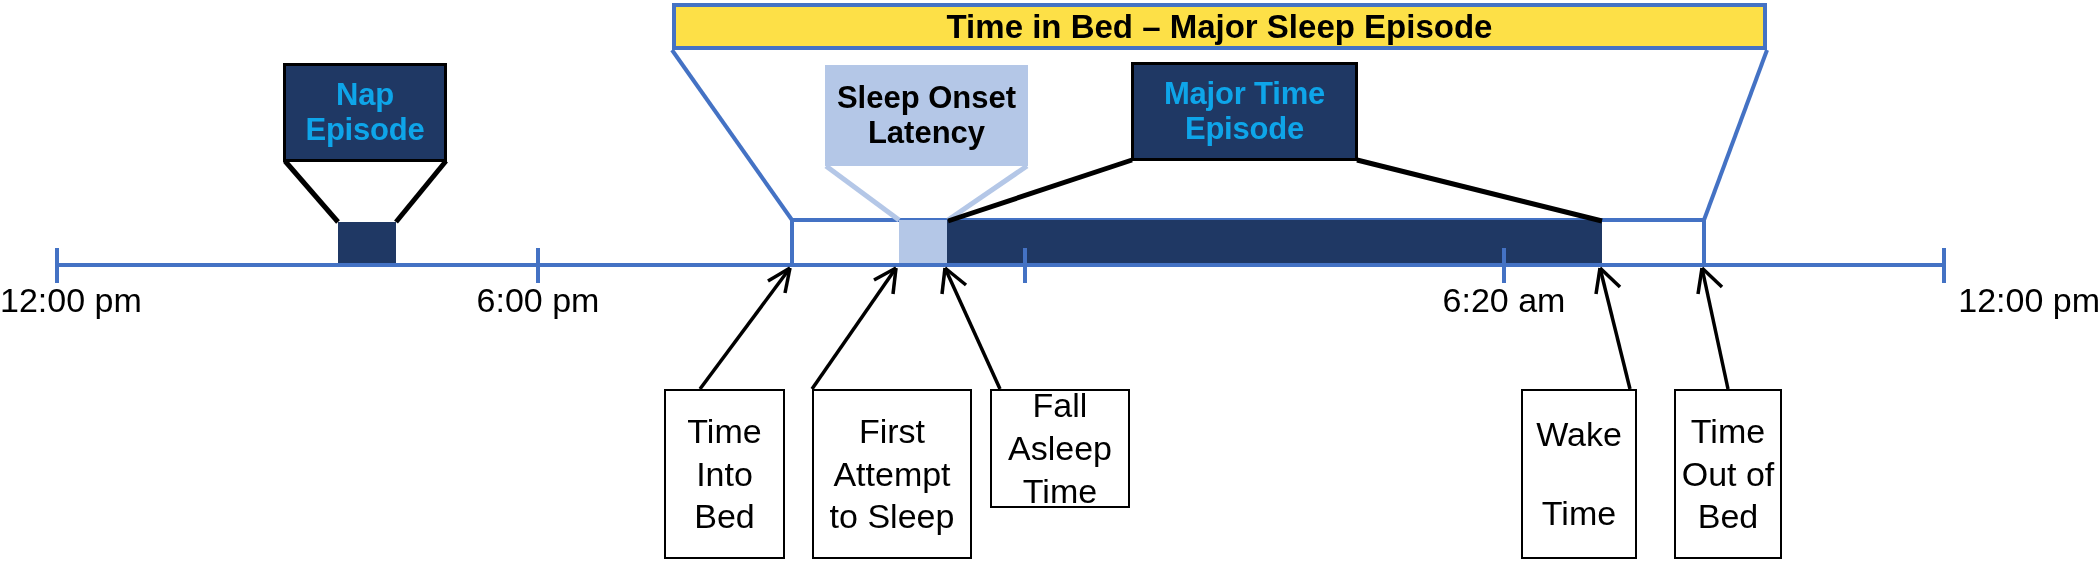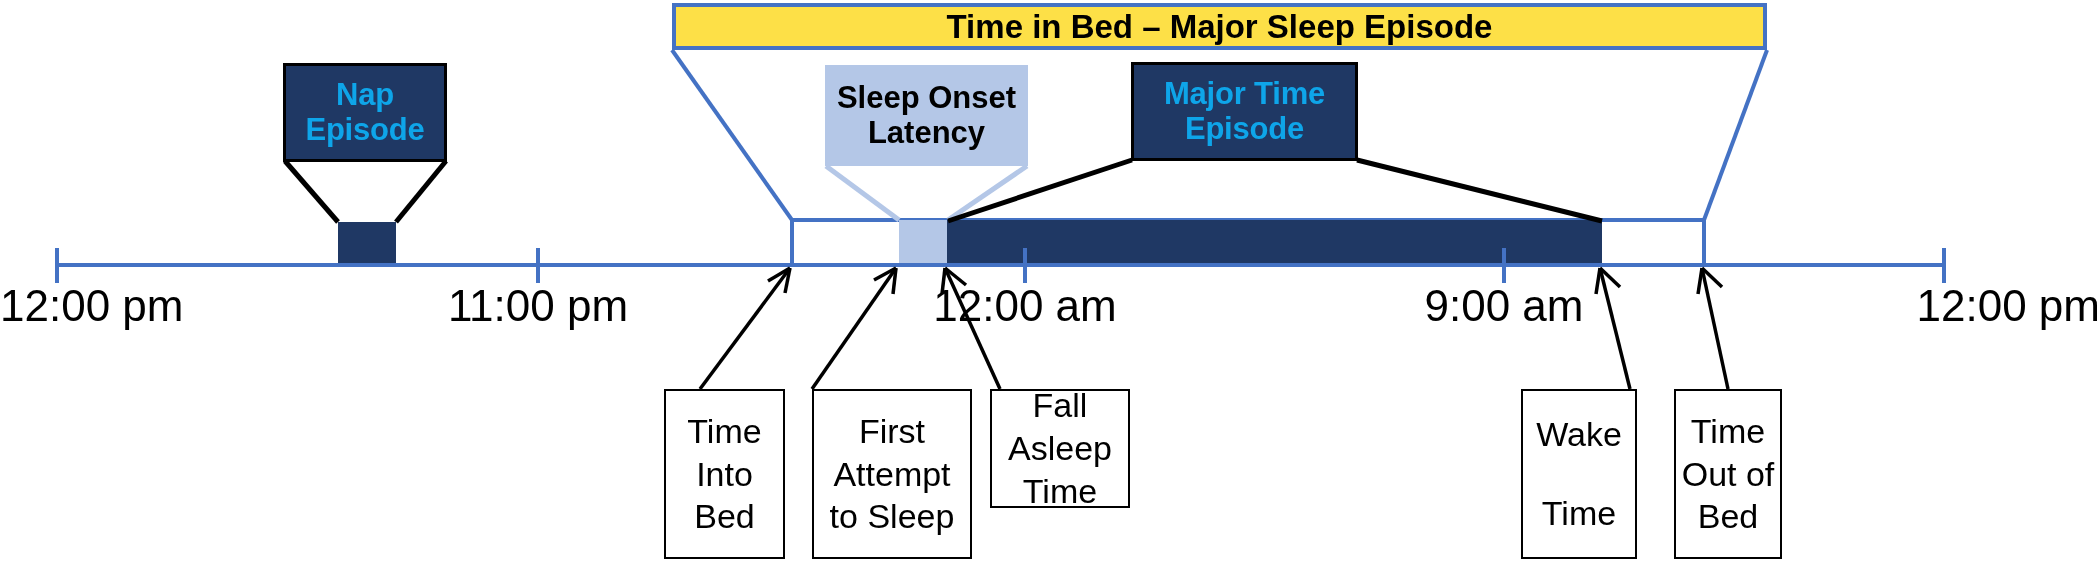--- a/index.html
+++ b/index.html
@@ -79,21 +79,21 @@
     text-align: center;
     font-size: 34px;
     font-weight: 400;
   }
   .note-box span { display: block; white-space: nowrap; }
 
   
   .tick-label {
     position: absolute;
     color: #000000;
-    font-size: 44px;
+    font-size: 34px;
     white-space: nowrap;
     text-align: center;
     transform: translateX(-50%);
   }
   .tick-label.left-anchor  { transform: none; }
   .tick-label.right-anchor { transform: translateX(-100%); }
 
   .lbl-line { display: block; white-space: nowrap; }
 </style>
 </head>
@@ -180,23 +180,22 @@
     <span class="lbl-line">Sleep Onset</span>
     <span class="lbl-line">Latency</span>
   </div>
 
   <div class="callout-dark" style="left:1131px; top:62px; width:227px; height:99px; font-size:31px;">
     <span class="lbl-line">Major Time</span>
     <span class="lbl-line">Episode</span>
   </div>
 
   <div class="tick-label left-anchor" style="left:0px;    top:281px;">12:00 pm</div>
-  <div class="tick-label" style="left:538px;  top:281px;">11:00 pm</div>
-  <div class="tick-label" style="left:1025px; top:281px;">12:00 am</div>
-  <div class="tick-label" style="left:1504px; top:281px;">9:00 am</div>
+  <div class="tick-label" style="left:538px;  top:281px;">6:00 pm</div>
+  <div class="tick-label" style="left:1504px; top:281px;">6:20 am</div>
   <div class="tick-label right-anchor" style="left:2100px; top:281px;">12:00 pm</div>
 
   <div class="note-box" style="left:664px; top:389px; width:121px; height:170px;">
     <span>Time</span>
     <span>Into</span>
     <span>Bed</span>
   </div>
 
   <div class="note-box" style="left:812px; top:389px; width:160px; height:170px;">
     <span>First</span>

